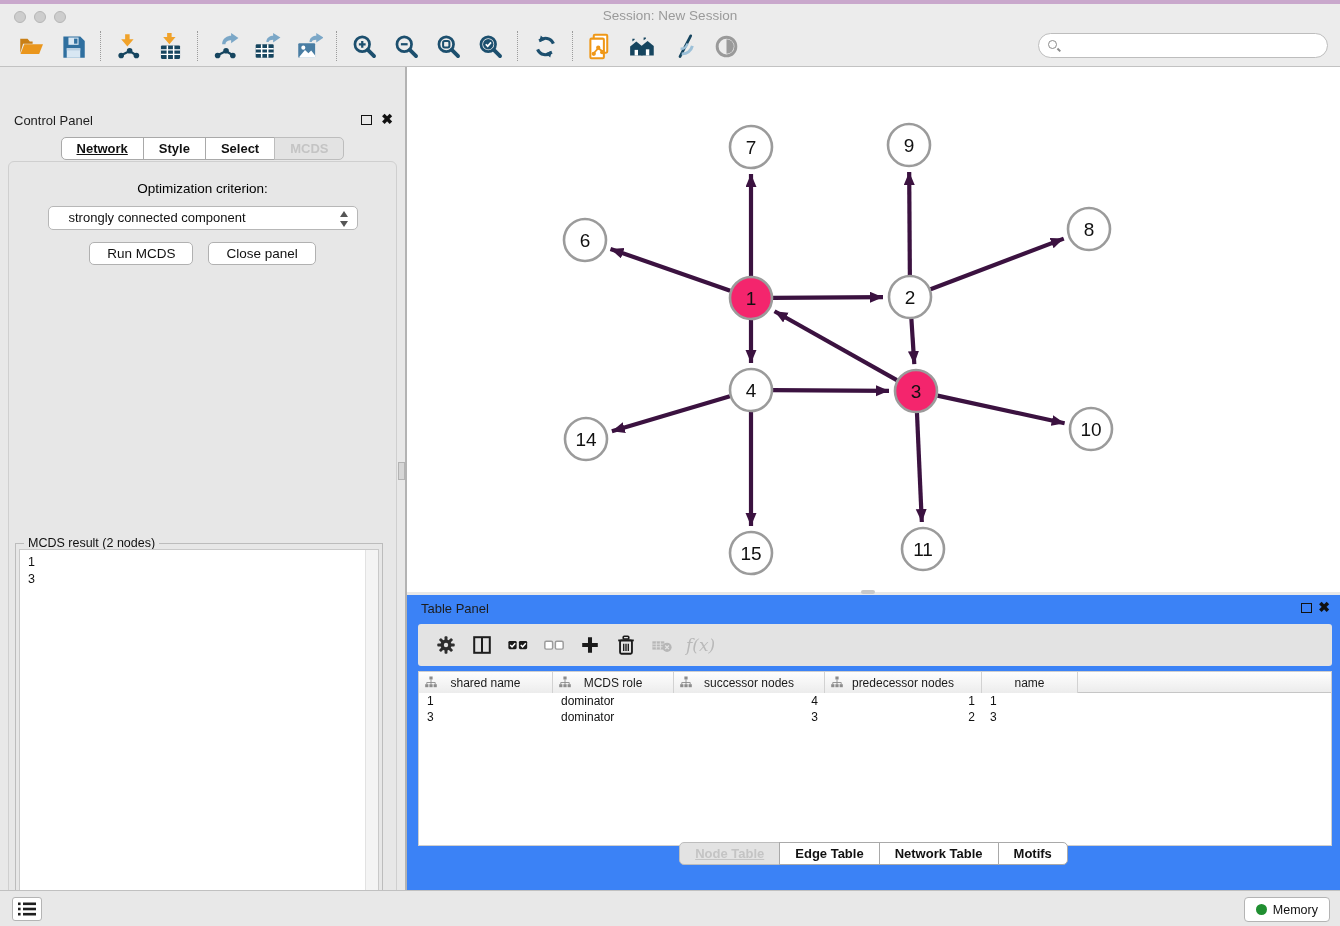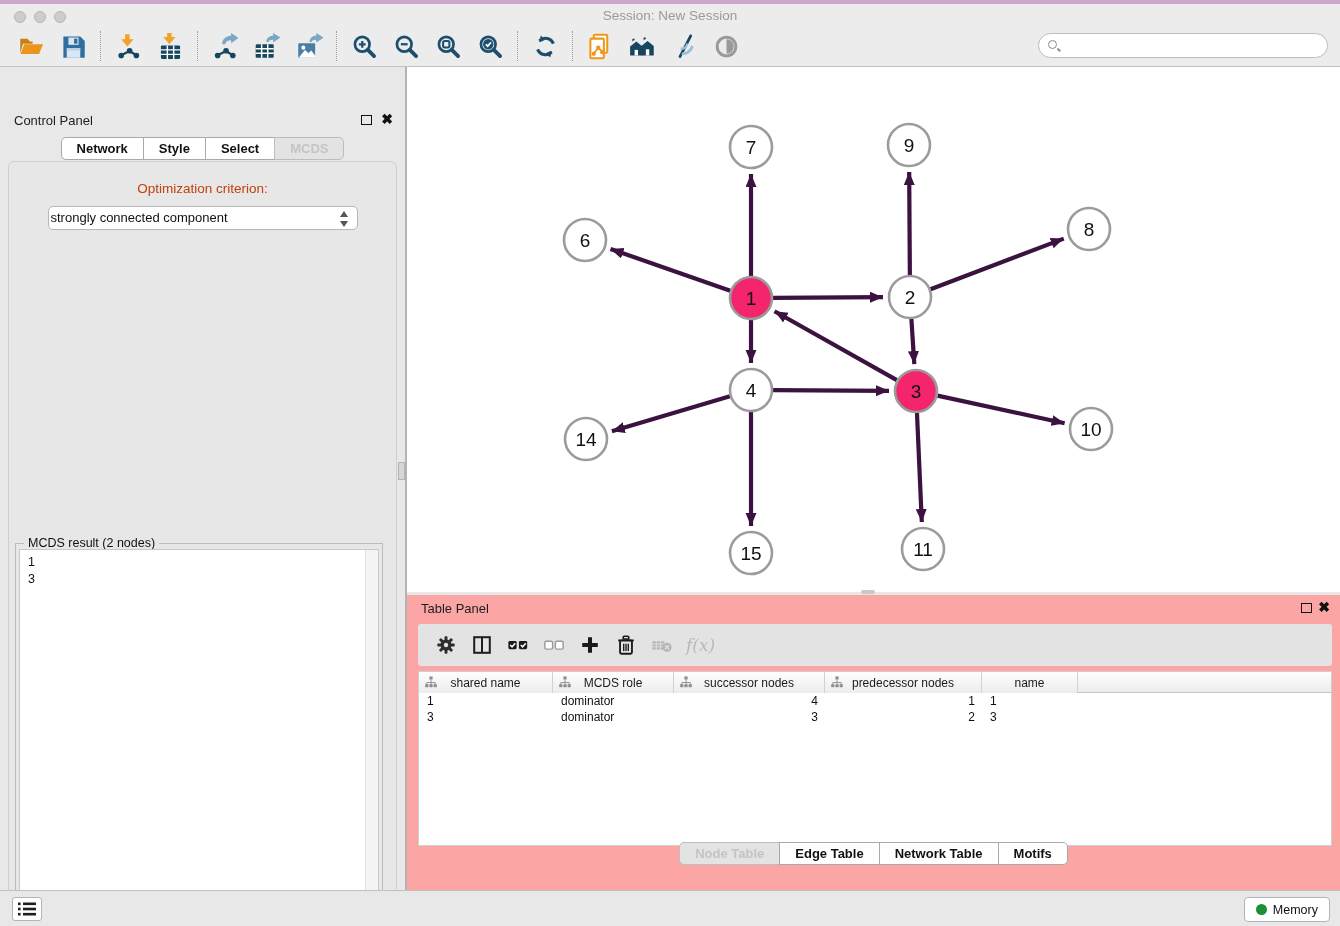--- a/index.html
+++ b/index.html
@@ -26,27 +26,27 @@
   .control-panel { position:absolute; left:0; top:67px; width:405px; height:823px; background:#e8e8e8;margin-top:40px; }
   .panel-head { position:absolute; left:0; top:0; right:0; height:26px; }
   .panel-title { position:absolute; left:14px; top:6px; font-size:13px; color:#1d1d1d; }
   .float-ico { position:absolute; width:11px; height:10px; border:1.6px solid #111; top:8px; }
   .close-ico { position:absolute; top:5px; font-size:14px; font-weight:900; color:#111; line-height:14px; }
   .cp-float { right:33px; } .cp-close { right:12px; }
 
   .tabs-row { display:flex; justify-content:center; }
   .cp-tabs { position:absolute; left:0; right:0; top:30px; }
   .tab { background:#fff; border:1px solid #a9a9a9; margin-left:-1px; padding:3px 15px; font-size:13px; font-weight:600; color:#111; }
-  .tab:first-child { border-radius:5px 0 0 5px; margin-left:0; }
+  .tab:first-child { border-radius:5px 0 0 5px; margin-left:0;text-decoration:underline; }
   .tab:last-child { border-radius:0 5px 5px 0; }
   .tab.active { background:#e3e3e3; color:#c4c4c4; border-color:#bdbdbd; }
 
   .cp-content { position:absolute; left:8px; right:8px; top:54px; bottom:11px; background:#e7e7e7; border:1px solid #cfcfcf; border-radius:6px; }
-  .opt-label { margin-top:19px; text-align:center; font-size:13.5px; color:#c2410c; }
-  .opt-select { position:relative; margin:10px auto 0 auto; width:310px; height:24px; background:#fff; border:1px solid #b7b7b7; border-radius:5px; font-size:13px; line-height:22px; padding-left:2px; color:#111; }
+  .opt-label { margin-top:19px; text-align:center; font-size:13.5px; color:#000000; }
+  .opt-select { position:relative; margin:10px auto 0 auto; width:310px; height:24px; background:#fff; border:1px solid #b7b7b7; border-radius:5px; font-size:13px; line-height:22px; padding-left:20px; color:#111; }
   .stepper { position:absolute; right:8px; top:4px; width:9px; height:16px; }
   .stepper::before { content:""; position:absolute; top:0; left:0; border-left:4.5px solid transparent; border-right:4.5px solid transparent; border-bottom:6px solid #555; }
   .stepper::after { content:""; position:absolute; bottom:0; left:0; border-left:4.5px solid transparent; border-right:4.5px solid transparent; border-top:6px solid #555; }
   .btn-row { margin-top:12px; display:flex; justify-content:center; gap:15px; }
   .push-btn { background:#fff; border:1px solid #b1b1b1; border-radius:5px; padding:3px 17px; font-size:13.5px; color:#111; }
 
   .result-group { position:absolute; left:6px; right:13px; top:381px; height:368px; border:1px solid #bcbcbc; }
   .result-label { position:absolute; left:8px; top:-8px; background:#e7e7e7; padding:0 4px; font-size:12.5px; color:#111; }
   .result-area { position:absolute; left:3px; right:3px; top:5px; bottom:3px; background:#fff; border:1px solid #c9c9c9; font-size:12.5px; color:#111; padding:4px 0 0 8px; line-height:17px; }
   .result-scroll { position:absolute; right:0; top:0; bottom:0; width:13px; background:#f4f4f4; border-left:1px solid #e2e2e2; }
@@ -62,21 +62,21 @@
   .light { width:13px; height:13px; border-radius:50%; display:flex; align-items:center; justify-content:center; }
   .light svg { width:9px; height:9px; }
   .light.red { background:#f4564d; border:1px solid #d8433c; }
   .light.yellow { background:#f6b52e; border:1px solid #dfa023; }
   .light.green { background:#3cbb4c; border:1px solid #2fa23e; }
   .net-canvas { position:absolute; left:0; top:22px; width:933px; height:503px; background:#fff; }
   .net-canvas svg { position:absolute; left:0; top:0; }
   .h-handle { position:absolute; left:454px; bottom:-2px; width:14px; height:4px; background:#c9c9c9; border-radius:2px; }
 
   
-  .table-panel { position:absolute; left:407px; top:595px; width:933px; height:295px; background:#fca5a5;padding-left:48px; }
+  .table-panel { position:absolute; left:407px; top:595px; width:933px; height:295px; background:#3b82f6;padding-left:48px; }
   .tp-float { right:28px; } .tp-close { right:10px; }
   .tp-toolbar { position:absolute; left:11px; right:8px; top:29px; height:42px; background:#e3e3e3; border-radius:3px; display:flex; align-items:center; padding-left:10px; }
   .tp-btn { width:36px; height:30px; display:flex; align-items:center; justify-content:center; }
   .tp-btn svg { width:22px; height:22px; }
   .fx-label { font-family:"DejaVu Serif", serif; font-style:italic; font-size:17px; color:#b9b9b9; margin-left:6px; }
 
   .data-table { position:absolute; left:11px; right:8px; top:76px; bottom:44px; background:#fff; border:1px solid #cfcfcf; overflow:hidden; }
   .thead { display:flex; height:21px; border-bottom:1px solid #c6c6c6; background:linear-gradient(#fefefe,#ececec); }
   .th { position:relative; height:21px; border-right:1px solid #d2d2d2; display:flex; align-items:center; justify-content:center; font-size:12px; color:#1a1a1a; background:linear-gradient(#fefefe,#ececec); }
   .th .hdr-ico { position:absolute; left:6px; top:4px; }
@@ -252,20 +252,24 @@
       <div class="tab">Network</div>
       <div class="tab">Style</div>
       <div class="tab">Select</div>
       <div class="tab active">MCDS</div>
     </div>
   <div class="cp-content">
     <div class="opt-label">Optimization criterion:</div>
     <div class="opt-select">
       <span>strongly connected component</span>
       <span class="stepper"></span>
+    </div>
+    <div class="btn-row">
+      <button class="push-btn">Run MCDS</button>
+      <button class="push-btn">Close panel</button>
     </div>
     <div class="result-group">
       <span class="result-label">MCDS result (2 nodes)</span>
       <div class="result-area">
           <div>1</div>
           <div>3</div>
         </div>
       <div class="result-scroll" style="top:6px;bottom:4px;right:4px;"></div>
     </div>
   </div>

